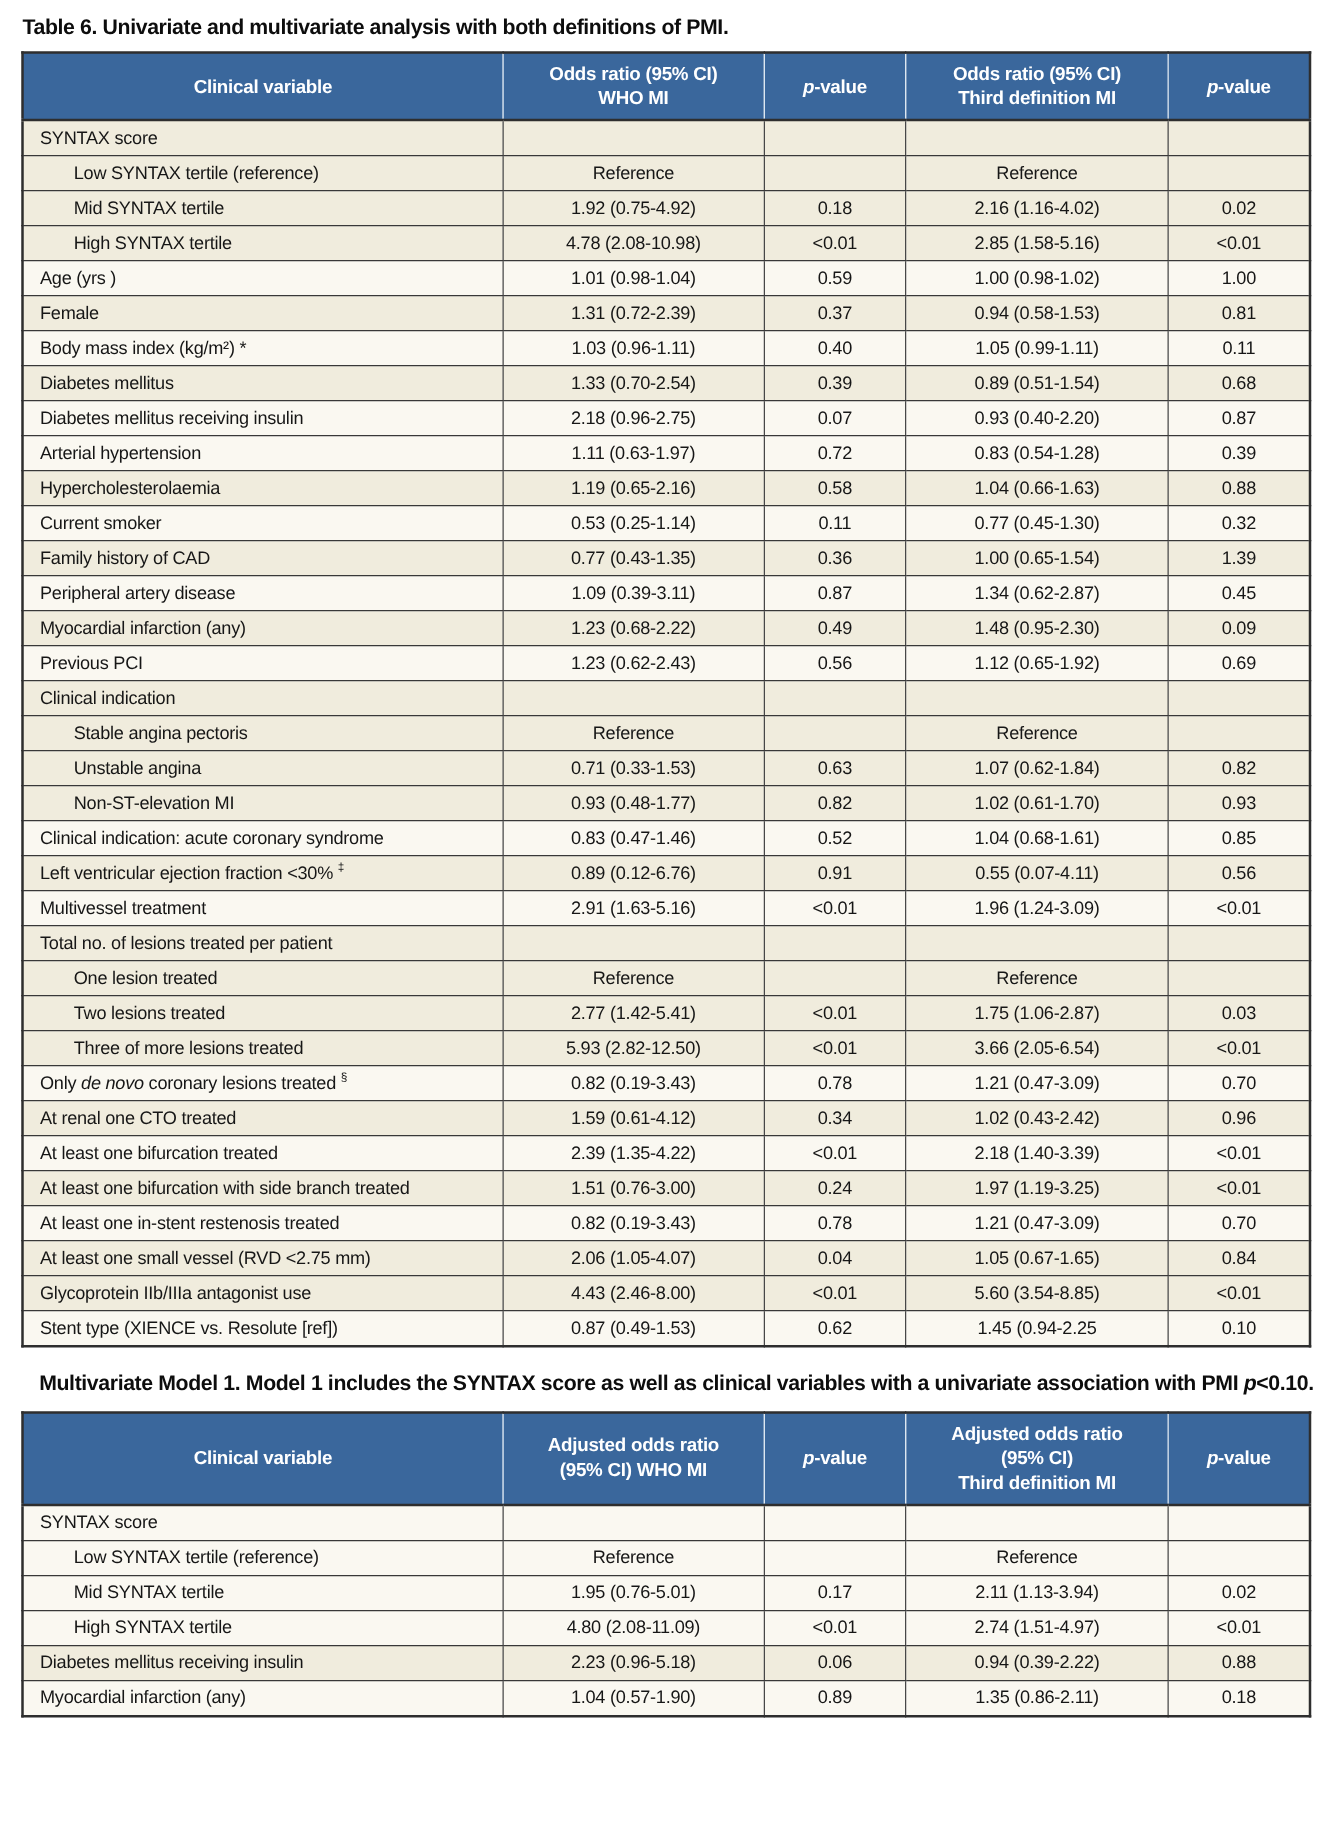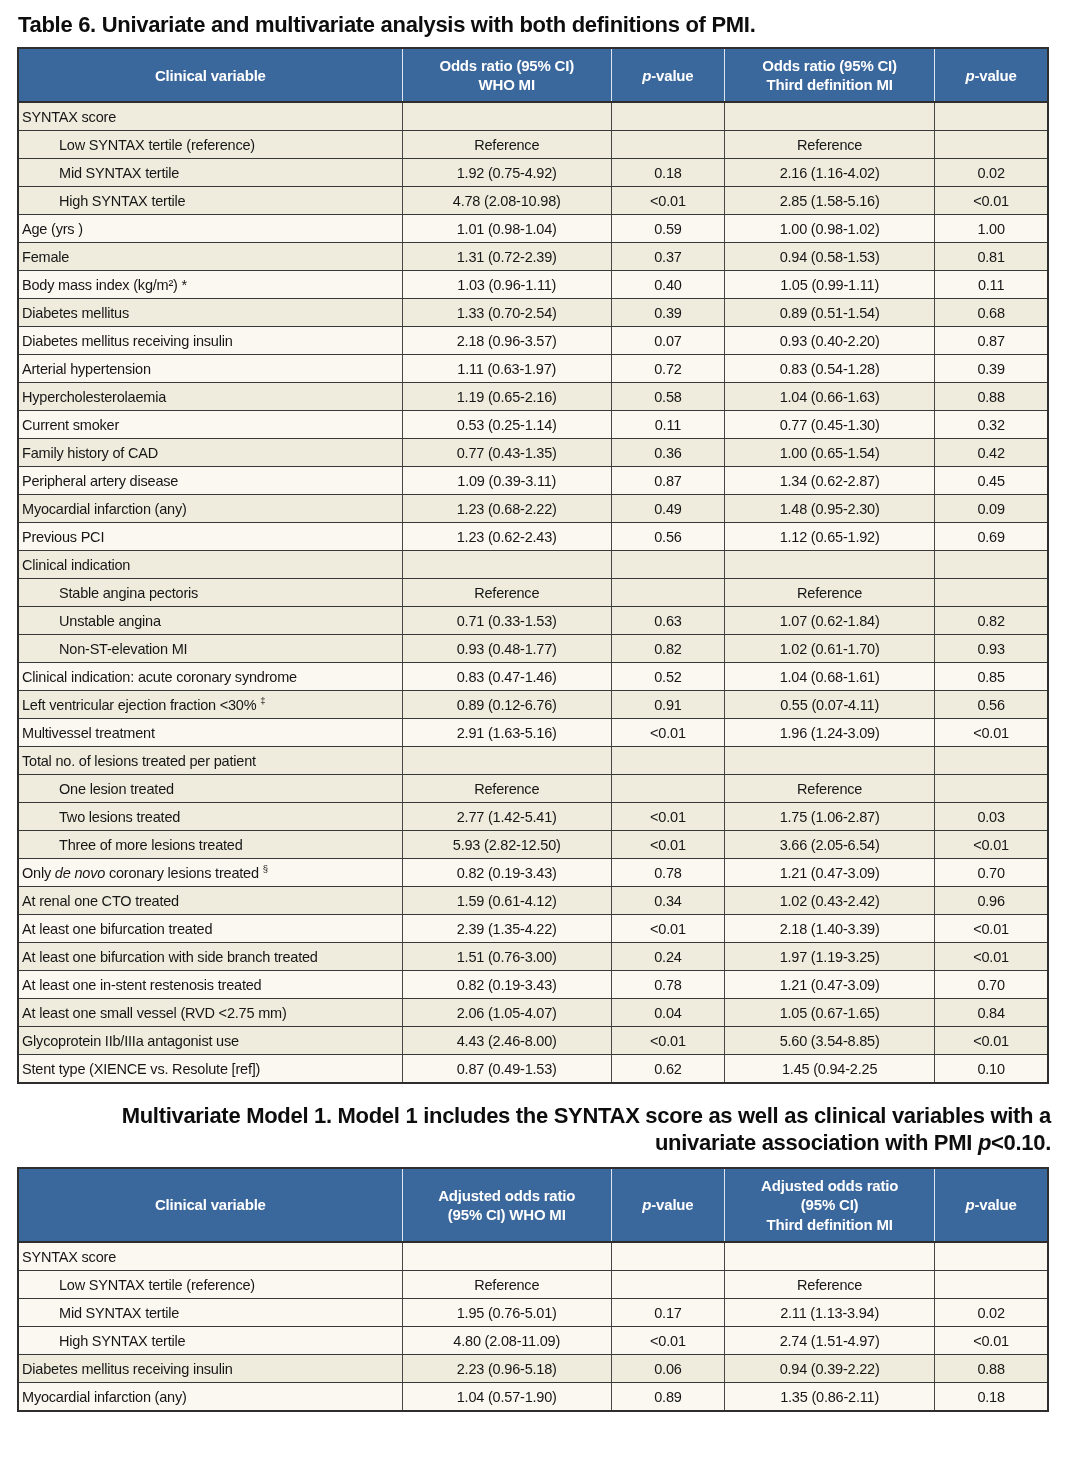--- a/index.html
+++ b/index.html
@@ -9,21 +9,21 @@
   }
   html,body{margin:0;padding:0;background:#ffffff;}
   body{
     width:1071px;height:1459px;overflow:hidden;
     font-family:"Liberation Sans","DejaVu Sans",sans-serif;
     color:var(--text);
     -webkit-font-smoothing:antialiased;
   }
   .page{padding:10px 20px 0 17px;}
   .caption{
-    font-weight:bold;font-size:22px;letter-spacing:-0.3px;line-height:1.2;color:#0d0d0d;
+    font-weight:bold;font-size:17px;letter-spacing:-0.3px;line-height:1.2;color:#0d0d0d;
   }
   .caption-top{margin:2px 0 9px 1px;}
   .caption-mid{margin:19px 0 11px 1px;text-align:right;}
   .caption em{font-style:italic;}
   table.datatable{
     border-collapse:collapse;width:1032px;table-layout:fixed;
     border:2px solid var(--border-dark);
   }
   thead th{
     background:var(--header-bg);color:var(--header-text);
@@ -36,21 +36,21 @@
   table[data-table="1"] thead th{height:62px;}
   tbody td{
     height:27px;font-size:14.5px;letter-spacing:-0.2px;
     padding:0 6px;background:var(--row-white);
     border:1px solid var(--border-cell);
     border-top-color:#383838;border-bottom-color:#383838;
     vertical-align:middle;
   }
   tbody tr.beige td{background:var(--row-beige);}
   tbody tr.white td{background:var(--row-white);}
-  td.label{text-align:left;padding-left:3px;}
+  td.label{text-align:left;padding-left:13px;}
   td.label.indent{padding-left:40px;}
   td.num{text-align:center;}
   sup{font-size:9.5px;line-height:0;}
   em{font-style:italic;}
 </style>
 </head>
 <body>
 
 <div class="page">
   <div class="caption caption-top">Table 6. Univariate and multivariate analysis with both definitions of PMI.</div>
@@ -135,21 +135,21 @@
         </tr>
         <tr class="beige">
           <td class="label">Diabetes mellitus</td>
           <td class="num">1.33 (0.70-2.54)</td>
           <td class="num">0.39</td>
           <td class="num">0.89 (0.51-1.54)</td>
           <td class="num">0.68</td>
         </tr>
         <tr class="white">
           <td class="label">Diabetes mellitus receiving insulin</td>
-          <td class="num">2.18 (0.96-3.57)</td>
+          <td class="num">2.18 (0.96-2.75)</td>
           <td class="num">0.07</td>
           <td class="num">0.93 (0.40-2.20)</td>
           <td class="num">0.87</td>
         </tr>
         <tr class="white">
           <td class="label">Arterial hypertension</td>
           <td class="num">1.11 (0.63-1.97)</td>
           <td class="num">0.72</td>
           <td class="num">0.83 (0.54-1.28)</td>
           <td class="num">0.39</td>
@@ -166,21 +166,21 @@
           <td class="num">0.53 (0.25-1.14)</td>
           <td class="num">0.11</td>
           <td class="num">0.77 (0.45-1.30)</td>
           <td class="num">0.32</td>
         </tr>
         <tr class="beige">
           <td class="label">Family history of CAD</td>
           <td class="num">0.77 (0.43-1.35)</td>
           <td class="num">0.36</td>
           <td class="num">1.00 (0.65-1.54)</td>
-          <td class="num">0.42</td>
+          <td class="num">1.39</td>
         </tr>
         <tr class="white">
           <td class="label">Peripheral artery disease</td>
           <td class="num">1.09 (0.39-3.11)</td>
           <td class="num">0.87</td>
           <td class="num">1.34 (0.62-2.87)</td>
           <td class="num">0.45</td>
         </tr>
         <tr class="beige">
           <td class="label">Myocardial infarction (any)</td>

